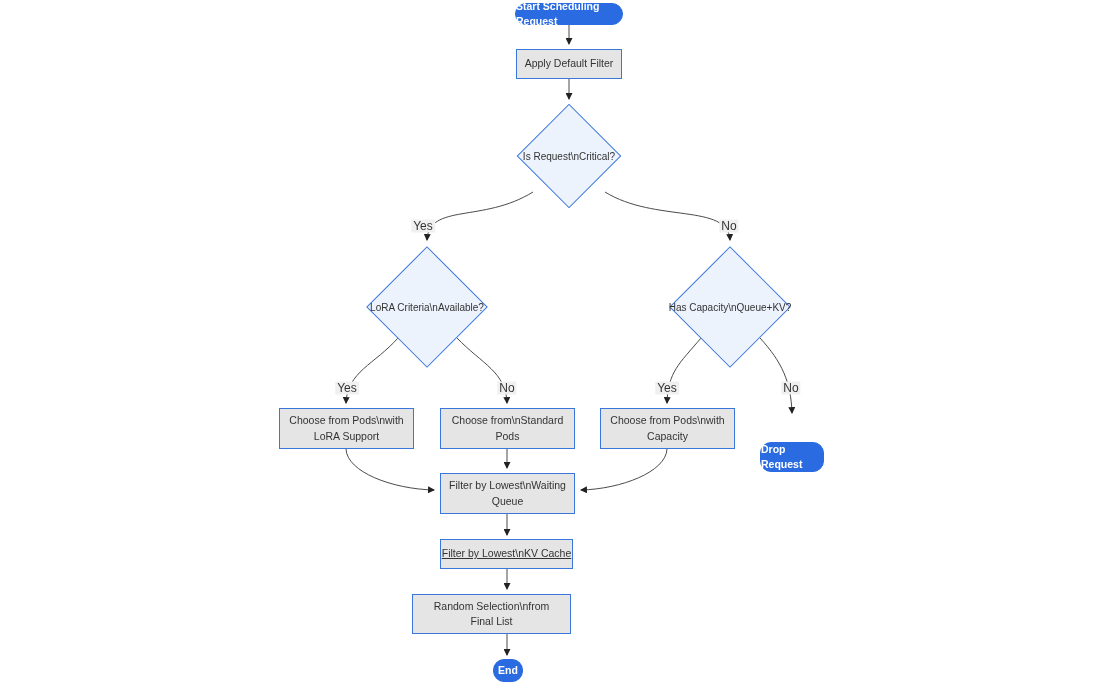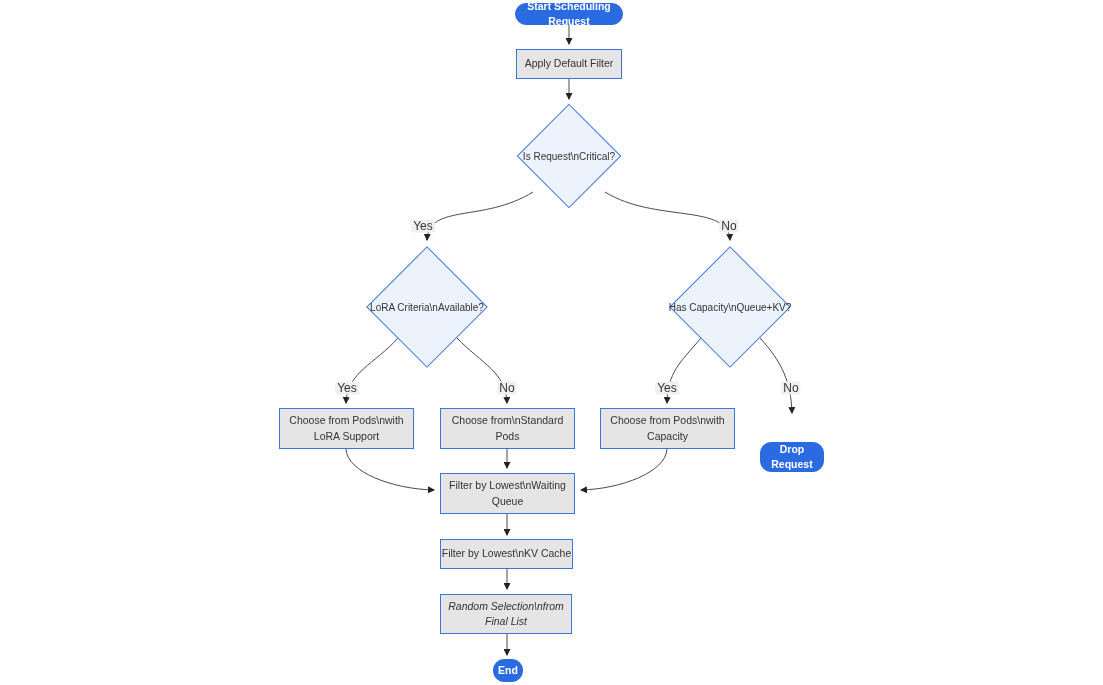--- a/index.html
+++ b/index.html
@@ -7,21 +7,21 @@
     position:relative;
     width:1103px;height:685px;
     background:#ffffff;
     font-family:"Liberation Sans","DejaVu Sans",sans-serif;
     color:#333333;
     overflow:hidden;
   }
   #edges{position:absolute;left:0;top:0;width:1103px;height:685px;pointer-events:none;}
   .edge{stroke:#4b4b4b;stroke-width:1;fill:none;}
   .node{position:absolute;box-sizing:border-box;display:flex;flex-direction:column;
-        align-items:center;justify-content:center;text-align:center;
+        align-items:center;justify-content:center;
         font-size:10.5px;line-height:1.45;}
   .rect{background:#e5e5e5;border:1px solid #3b76dd;}
   .pill{background:#2a6be1;color:#ffffff;font-weight:700;border:1px solid #2a6be1;}
   .pill.r11{border-radius:11px;}
   .diamond-shape{position:absolute;background:#ecf3fc;border:1px solid #3b76dd;
         transform:rotate(45deg);box-sizing:border-box;}
   .diamond-label{position:absolute;text-align:center;font-size:10px;color:#333333;
         white-space:nowrap;display:flex;align-items:center;justify-content:center;}
   .line{display:block;}
   .edge-label{position:absolute;transform:translate(-50%,-50%);font-size:12px;
@@ -88,25 +88,25 @@
 
   <div class="node pill r11" style="left:760px;top:442px;width:64px;height:30px;">
     <span class="line">Drop Request</span>
   </div>
 
   <div class="node rect" style="left:440px;top:473px;width:135px;height:41px;">
     <span class="line">Filter by Lowest\nWaiting</span>
     <span class="line">Queue</span>
   </div>
 
-  <div class="node rect" style="left:440px;top:539px;width:133px;height:30px;">
+  <div class="node rect" style="left:440px;top:539px;width:133px;height:30px;text-decoration:underline;">
     <span class="line">Filter by Lowest\nKV Cache</span>
   </div>
 
-  <div class="node rect" style="left:440px;top:594px;width:132px;height:40px;font-style:italic;">
+  <div class="node rect" style="left:412px;top:594px;width:159px;height:40px;">
     <span class="line">Random Selection\nfrom</span>
     <span class="line">Final List</span>
   </div>
 
   <div class="node pill r11" style="left:493px;top:659px;width:30px;height:23px;">
     <span class="line">End</span>
   </div>
 
   <span class="edge-label" style="left:423px;top:226px;">Yes</span>
   <span class="edge-label" style="left:729px;top:226px;">No</span>

